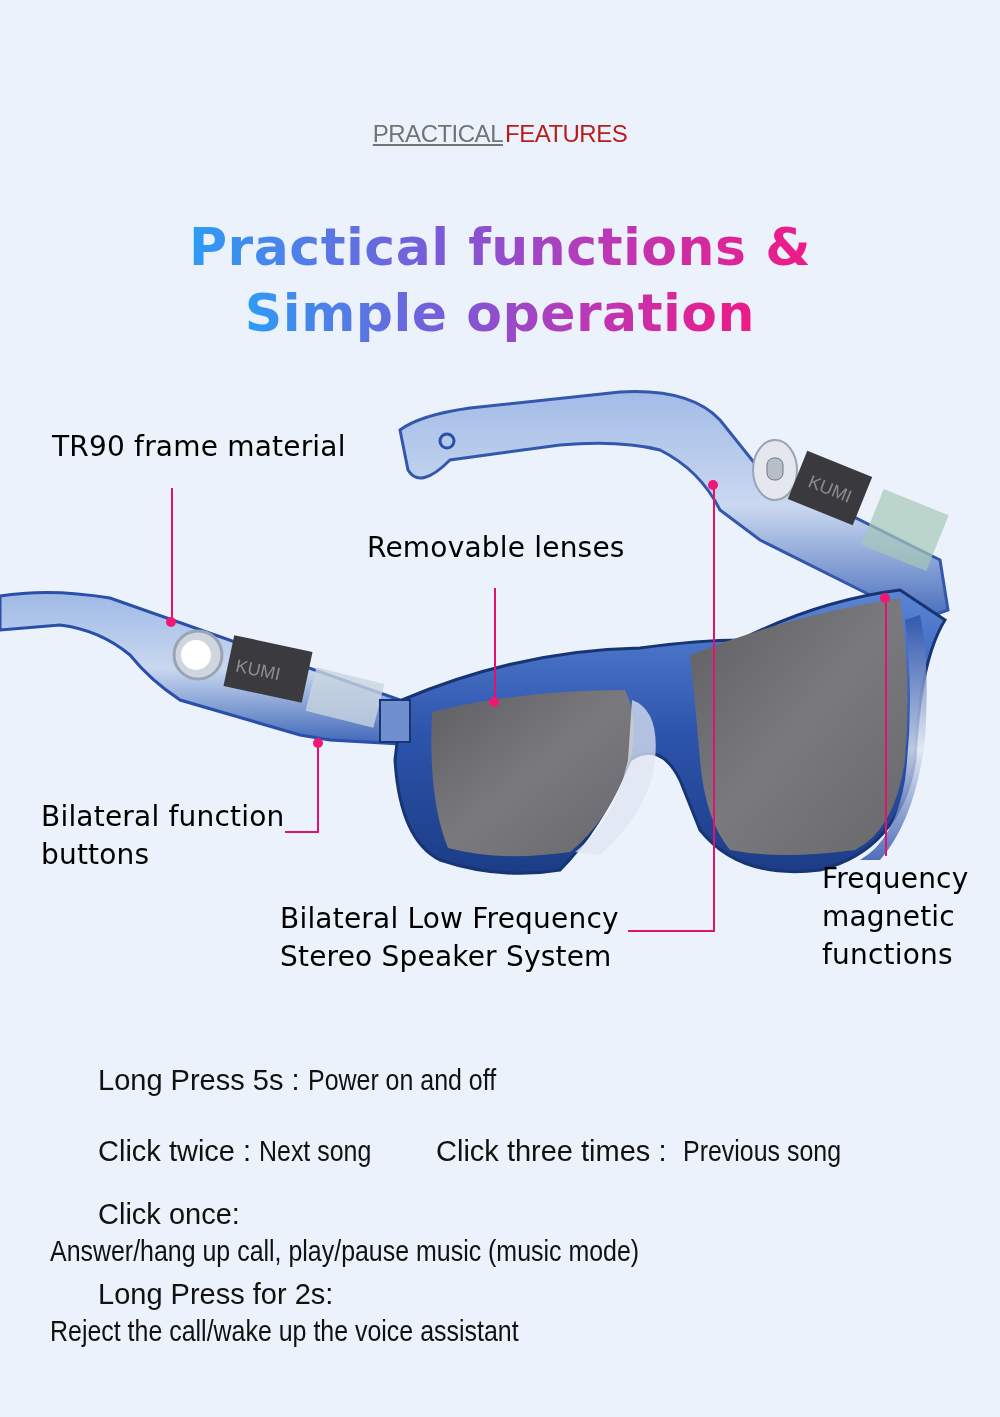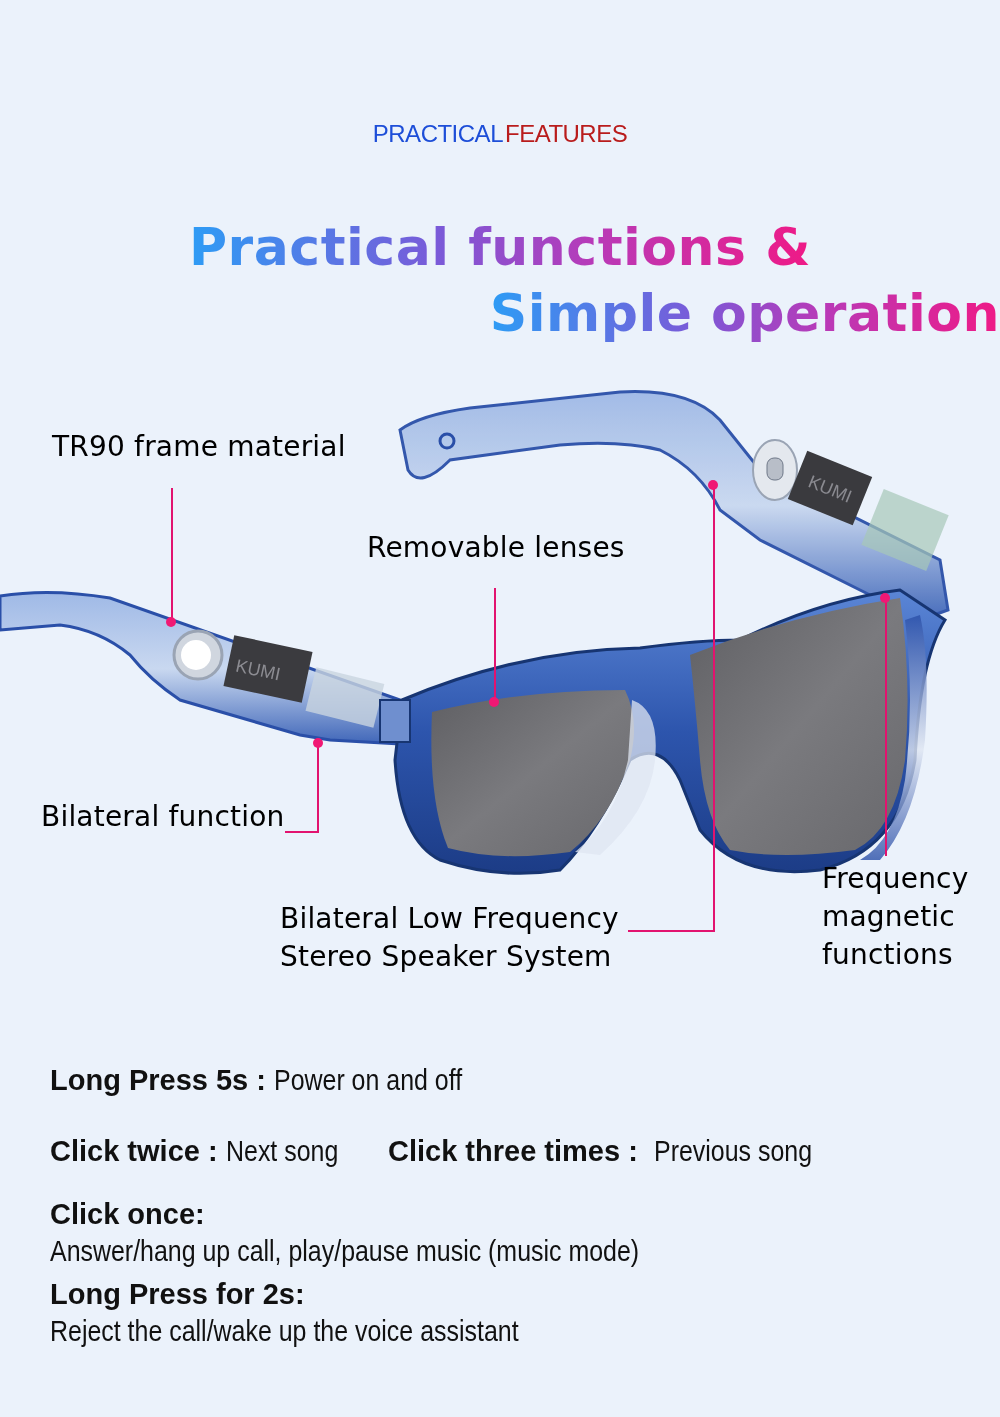--- a/index.html
+++ b/index.html
@@ -7,48 +7,48 @@
     width:1000px; height:1417px; position:relative; overflow:hidden;
     background:#ebf2fb;
     font-family:"Liberation Sans", sans-serif;
     color:#111;
   }
   .eyebrow {
     position:absolute; top:120px; left:0; width:1000px; text-align:center;
     font-size:24px; letter-spacing:-0.5px;
     font-family:"Liberation Sans", sans-serif;
   }
-  .eyebrow .w1 { color:#1d4ed8; }
+  .eyebrow .w1 { color:#737373;text-decoration:underline; }
   .eyebrow .w2 { color:#b91c1c; }
   .headline {
     position:absolute; top:186px; left:0; width:1000px; text-align:center;
     font-family:"DejaVu Sans", sans-serif; font-weight:bold;
     font-size:52px; line-height:66px; letter-spacing:0.5px;
   }
   .grad {
     background:linear-gradient(90deg,#2d9cf5 0%,#7a5ad8 40%,#b83ab8 65%,#ef1a86 100%);
     -webkit-background-clip:text; background-clip:text; color:transparent;
   }
   .headline .line1 { display:block;margin-top:28px; }
-  .headline .line2 { display:block;text-align:right; }
+  .headline .line2 { display:block; }
 
   .product { position:absolute; left:0; top:380px; width:1000px; height:520px; }
 
   .callout {
     position:absolute; font-family:"DejaVu Sans", sans-serif; font-size:28px;
     line-height:38px; color:#000000; letter-spacing:0.2px;
   }
   .leader { position:absolute; background:#e2136f; }
   .dot { position:absolute; width:10px; height:10px; border-radius:50%; background:#f01874; }
 
   .op {
     position:absolute; left:50px; font-size:29px; color:#111;
     font-family:"Liberation Sans", sans-serif;
   }
-  .op b { font-weight:bold; }
+  .op b { font-weight:normal;margin-left:48px; }
   .op .desc { font-weight:normal; transform:scaleX(0.86); display:inline-block; transform-origin:left; }
   .op.block .desc { display:block; margin-top:4px; }
 </style>
 </head>
 <body>
 
 <div class="eyebrow">
   <span class="w1">PRACTICAL</span><span class="w2" style="margin-left:2px">FEATURES</span>
 </div>
 
@@ -113,20 +113,21 @@
 <div class="callout" style="left:52px; top:428px;">TR90 frame material</div>
 <div class="leader" style="left:171px; top:488px; width:2px; height:134px;"></div>
 <div class="dot" style="left:166px; top:617px;"></div>
 
 <div class="callout" style="left:367px; top:529px;">Removable lenses</div>
 <div class="leader" style="left:494px; top:588px; width:2px; height:114px;"></div>
 <div class="dot" style="left:489px; top:697px;"></div>
 
 <div class="callout" style="left:41px; top:798px;">
   <div>Bilateral function</div>
+  <div>buttons</div>
 </div>
 <div class="leader" style="left:285px; top:831px; width:34px; height:2px;"></div>
 <div class="leader" style="left:317px; top:742px; width:2px; height:91px;"></div>
 <div class="dot" style="left:313px; top:738px;"></div>
 
 <div class="callout" style="left:280px; top:900px;">
   <div>Bilateral Low Frequency</div>
   <div>Stereo Speaker System</div>
 </div>
 <div class="leader" style="left:628px; top:930px; width:87px; height:2px;"></div>

